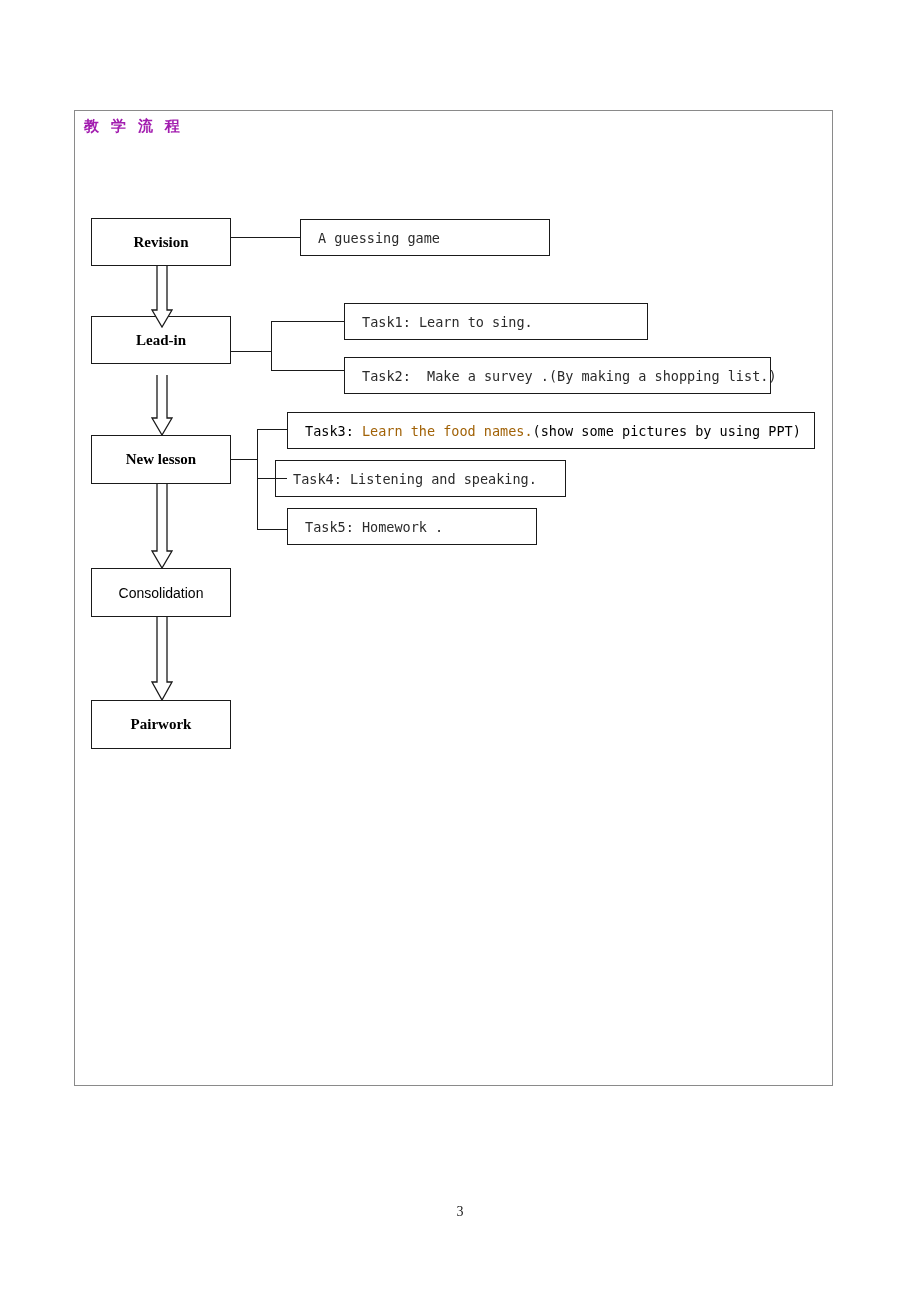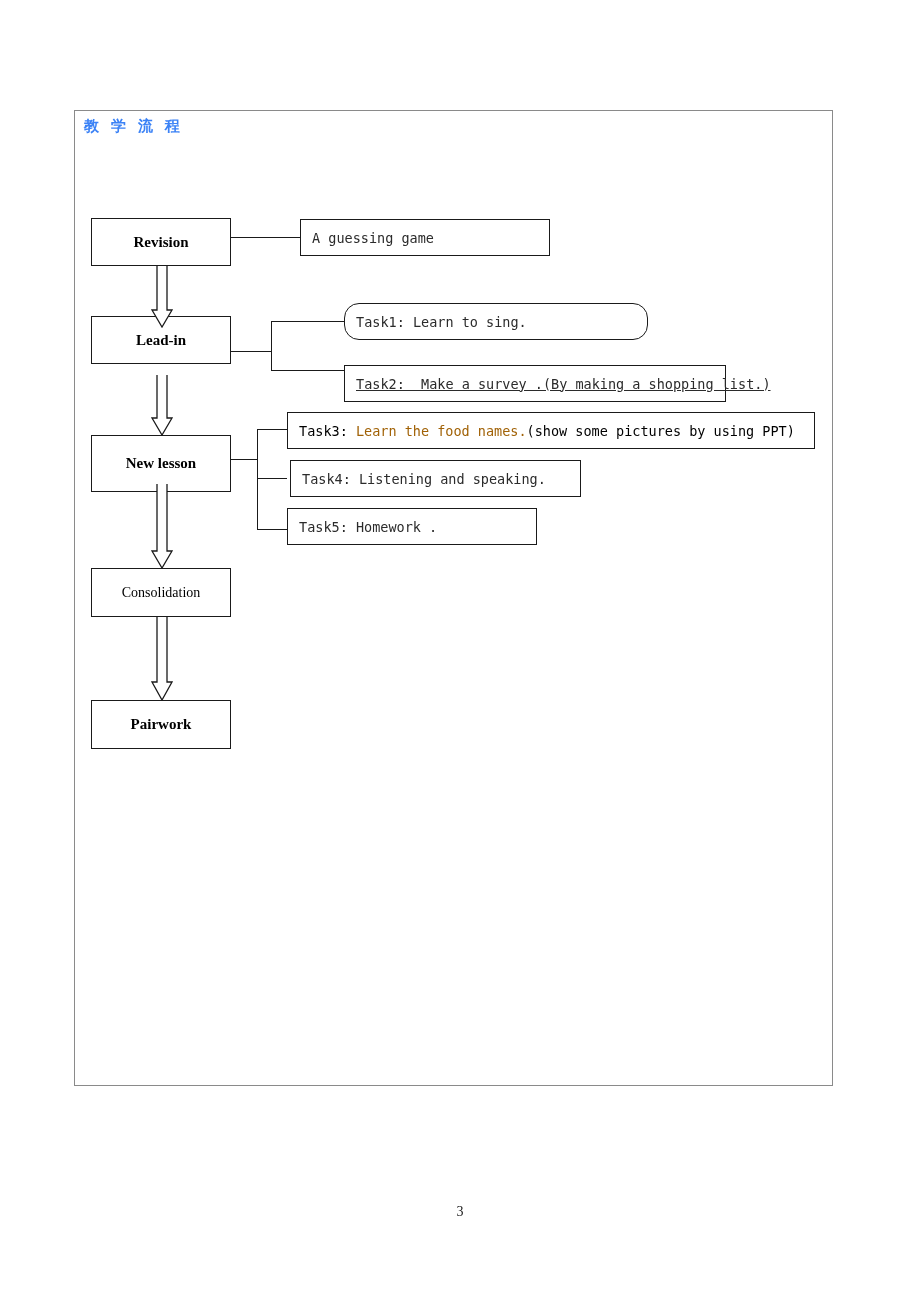--- a/index.html
+++ b/index.html
@@ -18,69 +18,69 @@
     background:#fff;
   }
 
   
   #section-title{
     position:absolute;left:84px;top:117px;
     font-family:"DejaVu Sans",sans-serif;
     font-weight:bold;
     font-size:15px;
     letter-spacing:0.5px;
-    color:#3b82f6;
+    color:#a21caf;
     white-space:pre;
   }
 
   
   #flow-canvas{position:absolute;left:0;top:0;width:920px;height:1302px;}
 
   .node{
     position:absolute;
     box-sizing:border-box;
     border:1.4px solid #1a1a1a;
     background:#fff;
     display:flex;align-items:center;justify-content:center;
     color:#000;
   }
   .node.stage{
     font-family:"Liberation Serif",serif;
     font-weight:bold;
     font-size:15px;
   }
   .node.stage-mono{
-    font-family:Liberation Serif, serif;
+    font-family:Liberation Sans, sans-serif;
     font-weight:normal;
     font-size:14px;
   }
   .node.task{
     justify-content:flex-start;
-    padding-left:11px;
+    padding-left:17px;
     font-family:"DejaVu Sans Mono",monospace;
     font-size:13.5px;
     color:#2b2b2b;
     white-space:pre;
     text-align:right;
   }
   .task .dim{color:#a16207;}
   .task .dark{color:#000000;}
 
   
   #node-revision      {left:91px; top:218px; width:140px; height:48px;}
   #node-leadin        {left:91px; top:316px; width:140px; height:48px;}
-  #node-newlesson     {left:91px; top:435px; width:140px; height:57px;}
+  #node-newlesson     {left:91px; top:435px; width:140px; height:49px;}
   #node-consolidation {left:91px; top:568px; width:140px; height:49px;}
   #node-homework      {left:91px; top:700px; width:140px; height:49px;}
 
   #node-task-guess {left:300px; top:219px; width:250px; height:37px;}
-  #node-task1      {left:344px; top:303px; width:304px; height:37px;border-radius:15px;}
-  #node-task2      {left:344px; top:365px; width:382px; height:37px;text-decoration:underline;}
+  #node-task1      {left:344px; top:303px; width:304px; height:37px;}
+  #node-task2      {left:344px; top:357px; width:427px; height:37px;}
   #node-task3      {left:287px; top:412px; width:528px; height:37px;}
-  #node-task4      {left:290px; top:460px; width:291px; height:37px;}
+  #node-task4      {left:275px; top:460px; width:291px; height:37px;}
   #node-task5      {left:287px; top:508px; width:250px; height:37px;}
 
   
   .line{position:absolute;background:#1a1a1a;}
   .line.h{height:1.4px;}
   .line.v{width:1.4px;}
 
   
   .block-arrow{position:absolute;}
   .block-arrow svg{display:block;}

